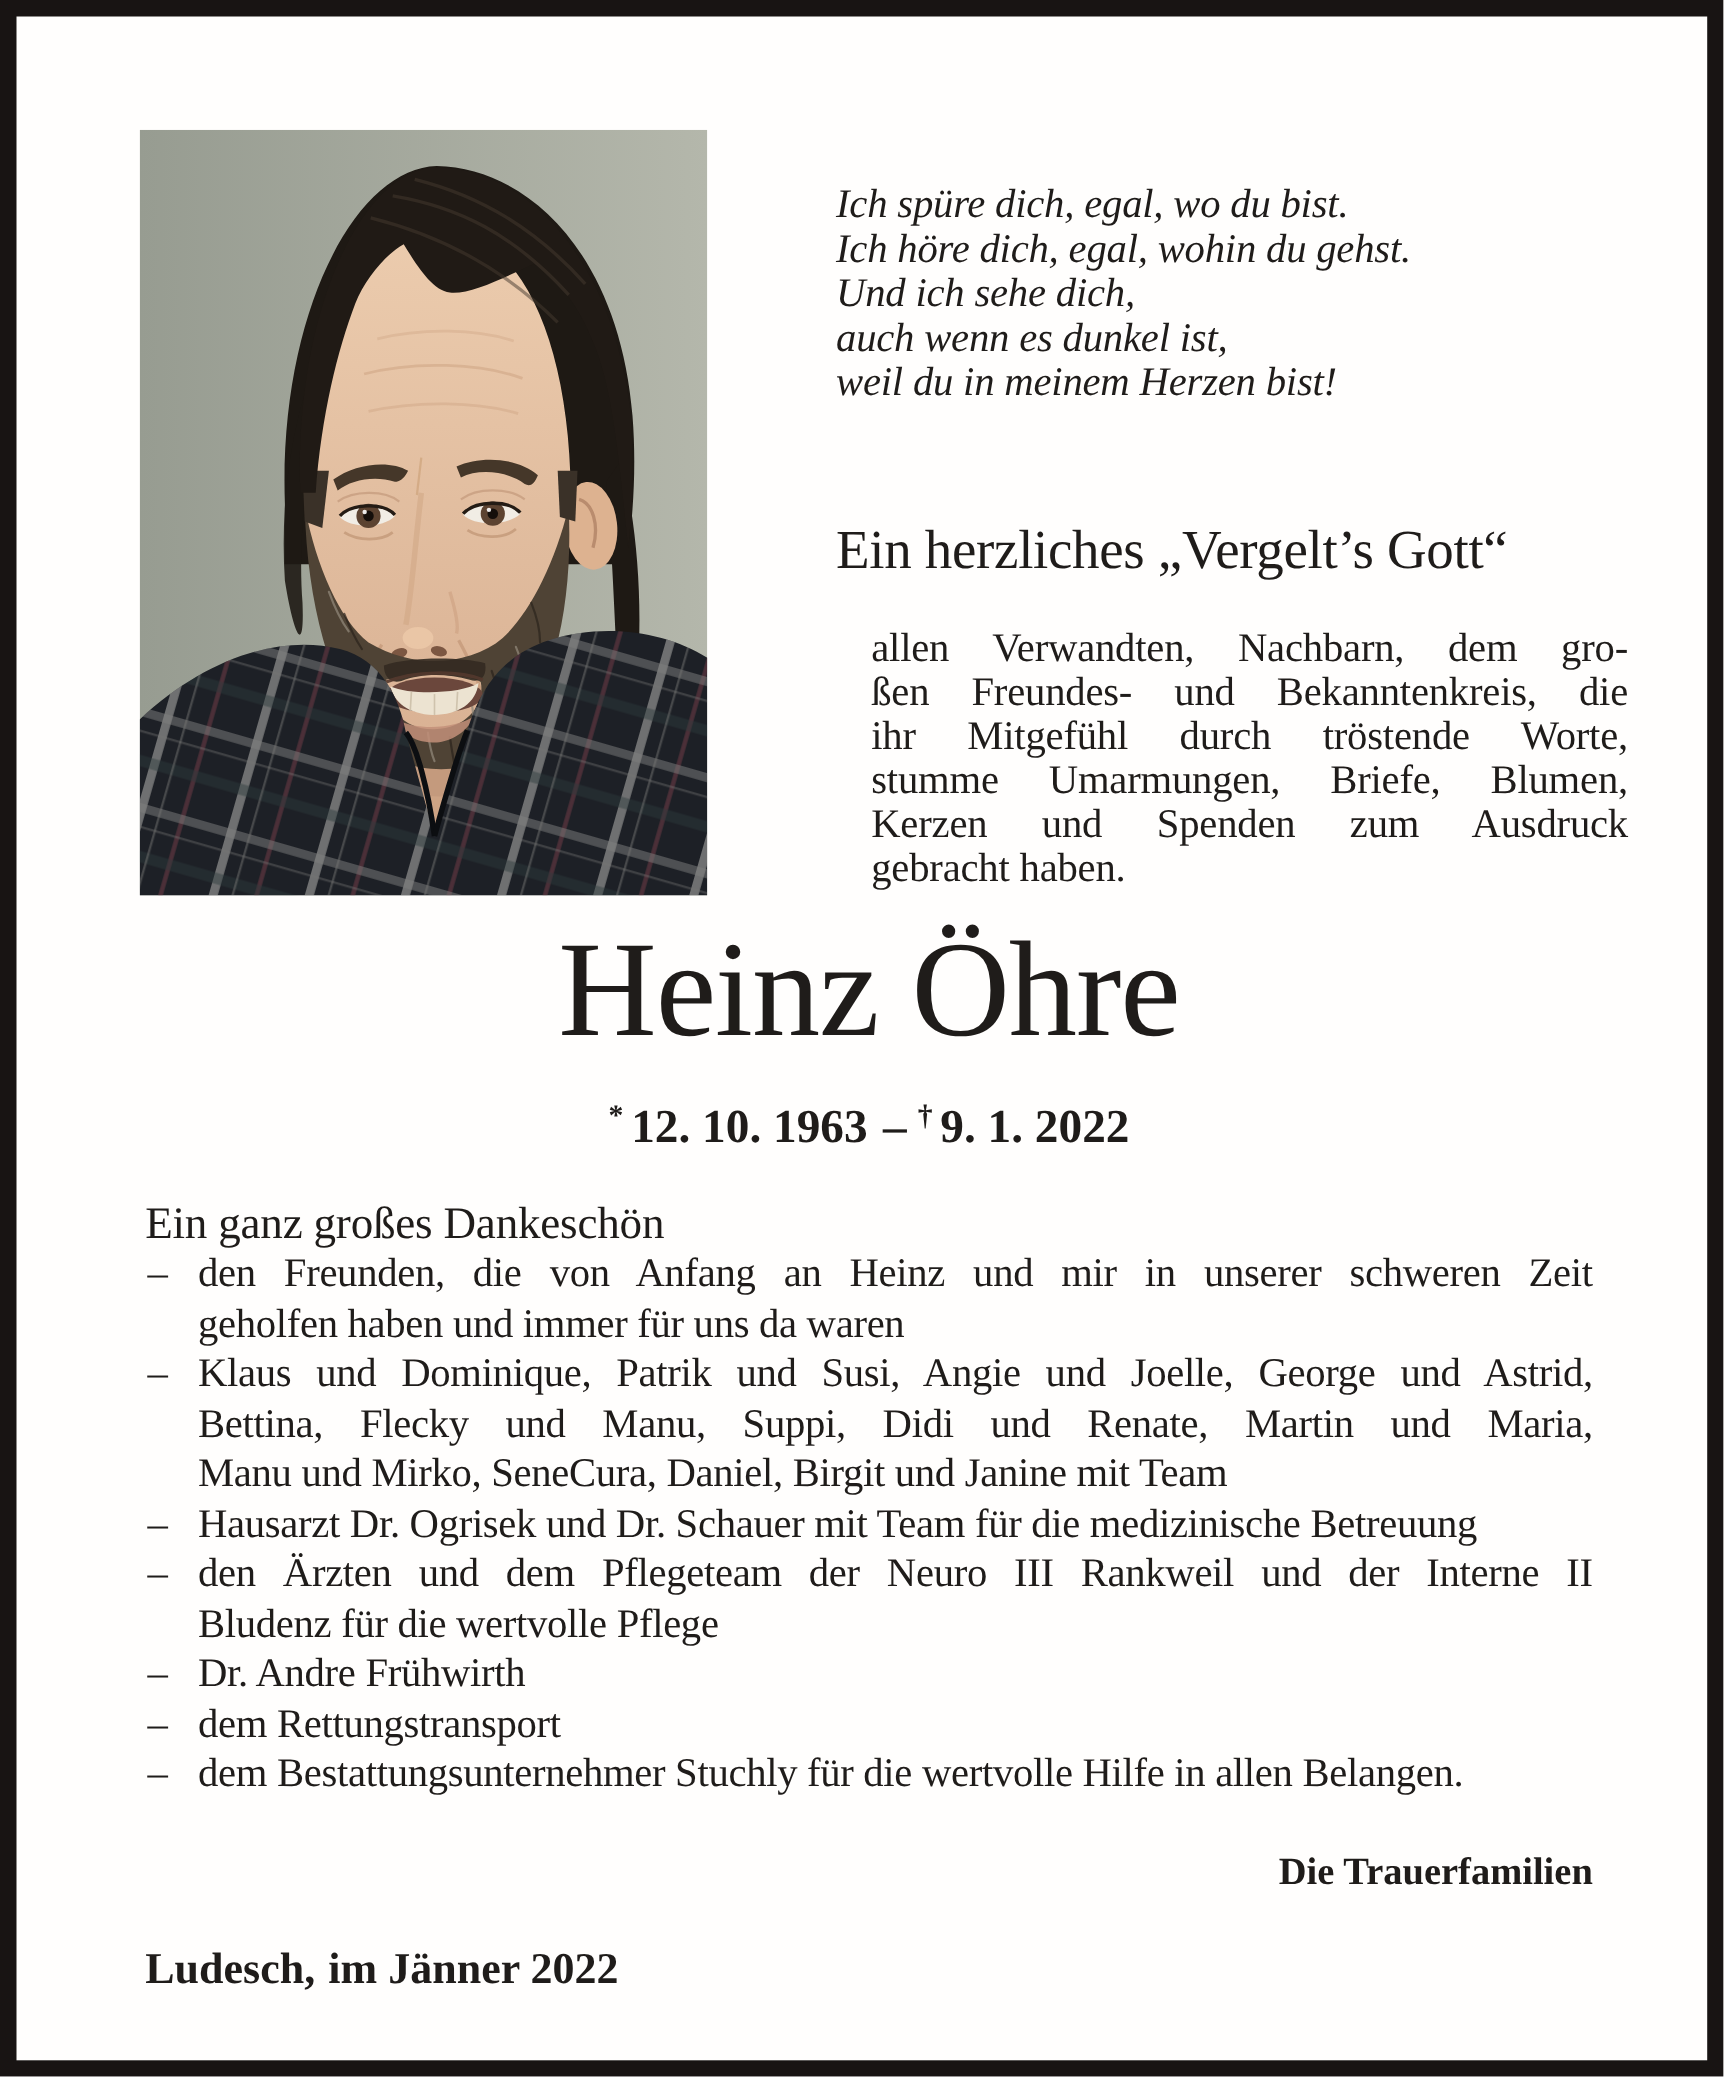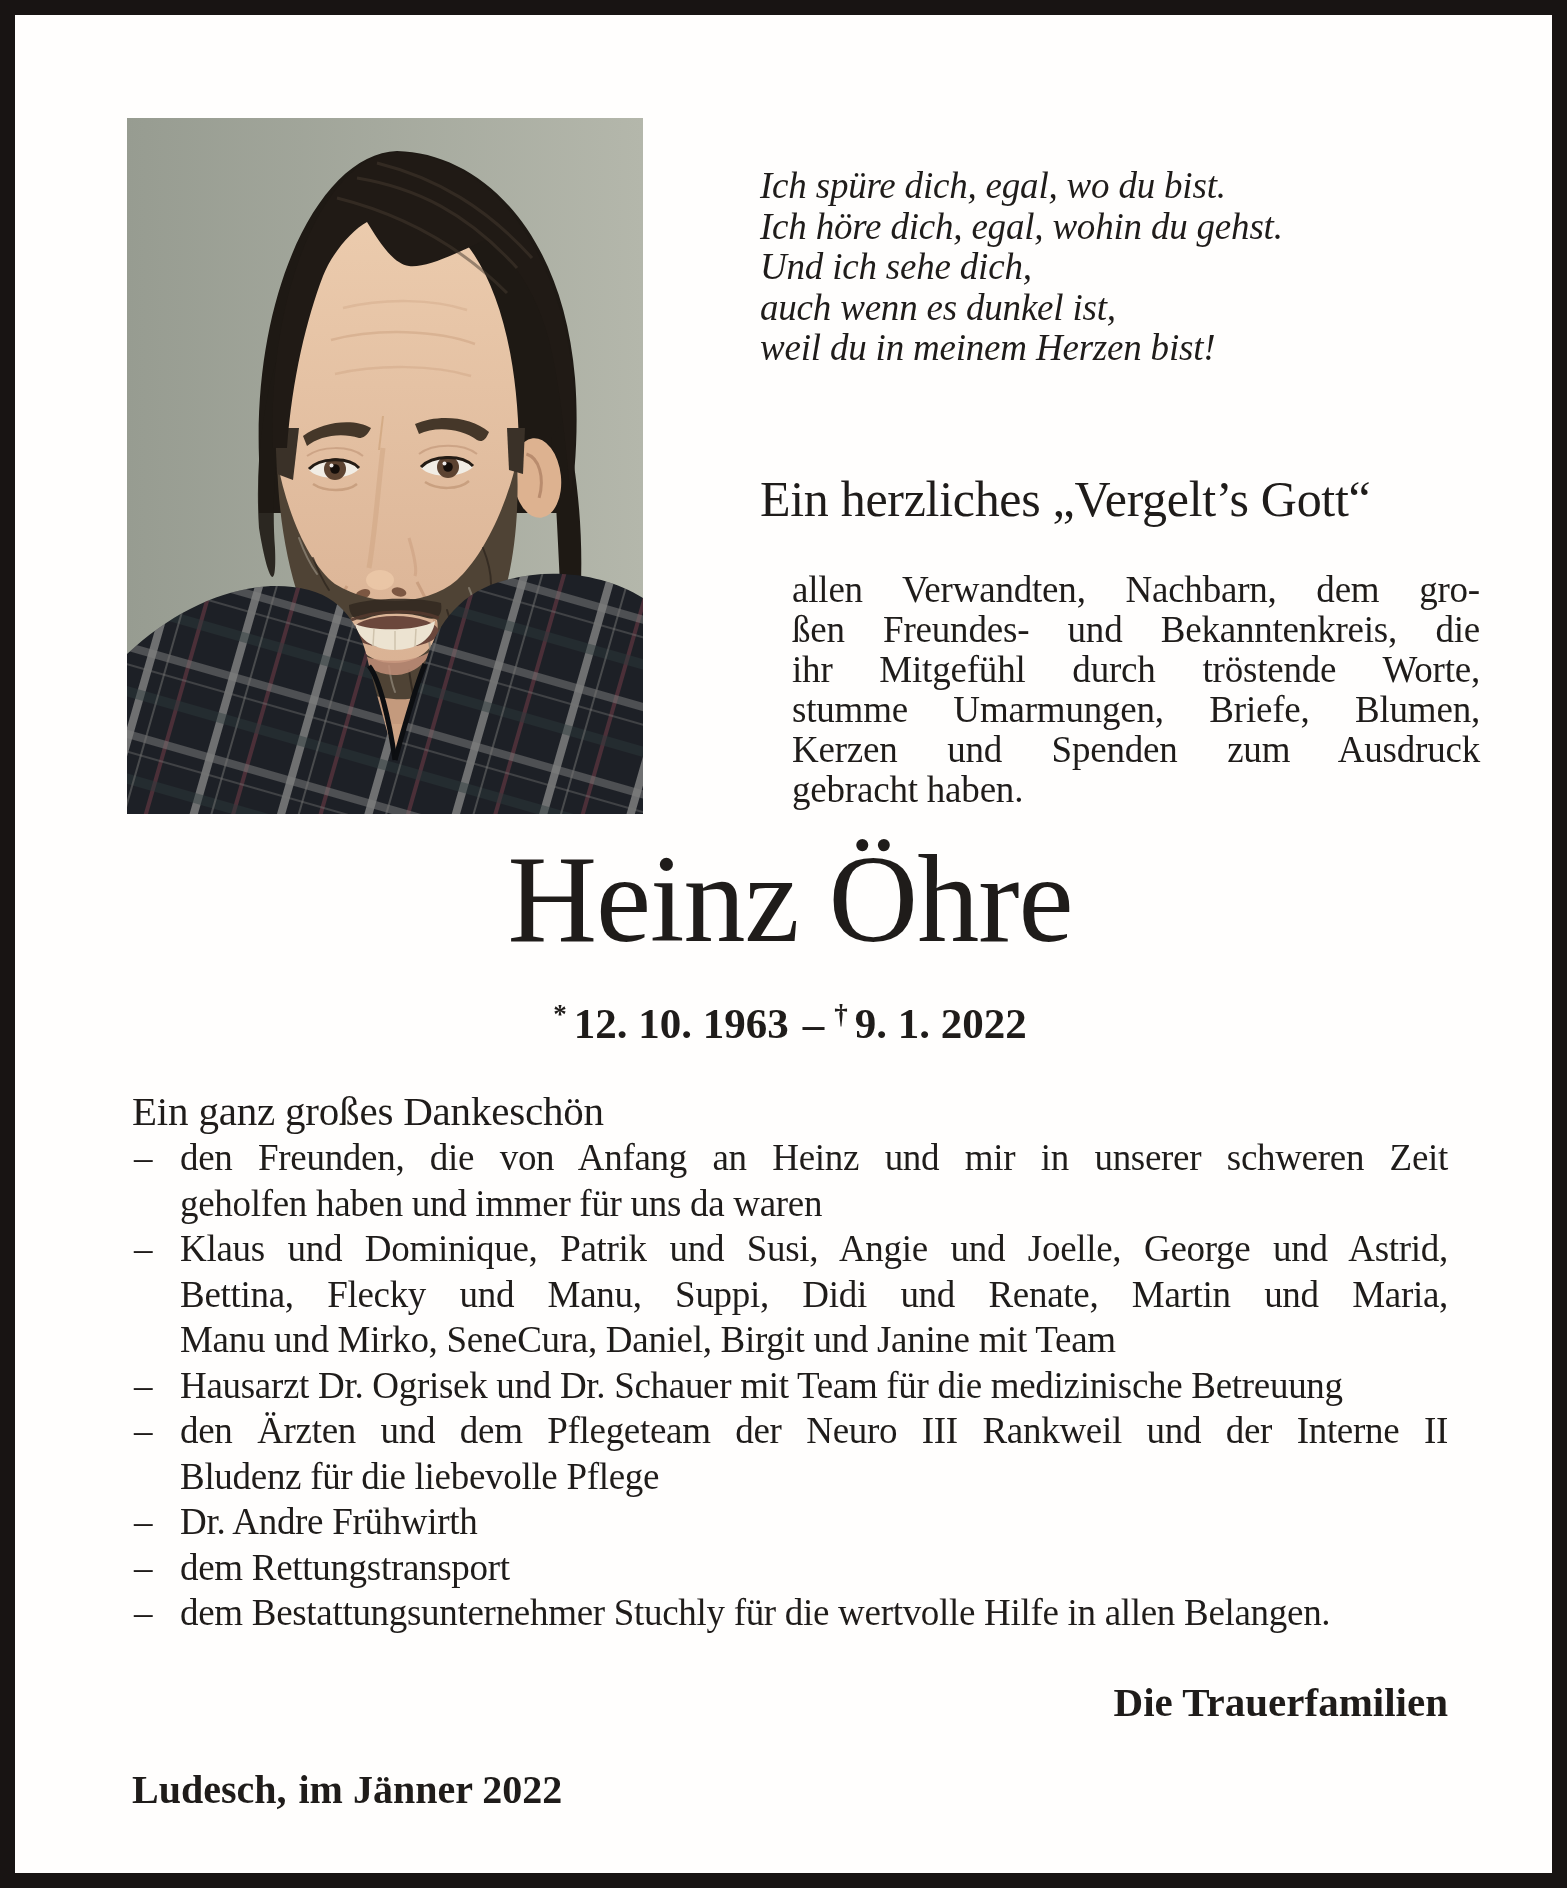--- a/index.html
+++ b/index.html
@@ -32,21 +32,21 @@
   .dates .sym{font-size:27px;vertical-align:15px;margin-right:7px;}
   .dates .sep{margin:0 10px 0 14px;}
 
   .dank-heading{left:132px;top:1086px;font-size:41px;line-height:50px;letter-spacing:-0.2px;white-space:nowrap;}
   .list{left:132px;top:1135px;width:1316px;font-size:37px;line-height:45.5px;letter-spacing:-0.3px;}
   .li{position:relative;padding-left:48px;}
   .li .dash{position:absolute;left:2px;top:0;}
   .li .ln{min-height:45.5px;white-space:nowrap;}
   .li .ln.just{white-space:normal !important;}
 
-  .signature{right:119px;top:1676px;font-weight:bold;font-size:41px;line-height:52px;}
+  .signature{right:119px;top:1676px;font-weight:bold;font-size:35px;line-height:52px;}
   .placeline{left:132px;top:1764px;font-size:40px;line-height:52px;}
   .placeline .place{font-weight:bold;}
   .placeline .pdate{margin-left:12px;font-weight:bold;}
 </style>
 </head>
 <body>
 
 <div class="page">
   <div class="frame"></div>
 
@@ -199,21 +199,21 @@
       <div class="ln just">Bettina, Flecky und Manu, Suppi, Didi und Renate, Martin und Maria,</div>
       <div class="ln">Manu und Mirko, SeneCura, Daniel, Birgit und Janine mit Team</div>
     </div>
     <div class="li">
       <span class="dash">–</span>
       <div class="ln">Hausarzt Dr. Ogrisek und Dr. Schauer mit Team für die medizinische Betreuung</div>
     </div>
     <div class="li">
       <span class="dash">–</span>
       <div class="ln just">den Ärzten und dem Pflegeteam der Neuro III Rankweil und der Interne II</div>
-      <div class="ln">Bludenz für die liebevolle Pflege</div>
+      <div class="ln">Bludenz für die wertvolle Pflege</div>
     </div>
     <div class="li">
       <span class="dash">–</span>
       <div class="ln">Dr. Andre Frühwirth</div>
     </div>
     <div class="li">
       <span class="dash">–</span>
       <div class="ln">dem Rettungstransport</div>
     </div>
     <div class="li">

